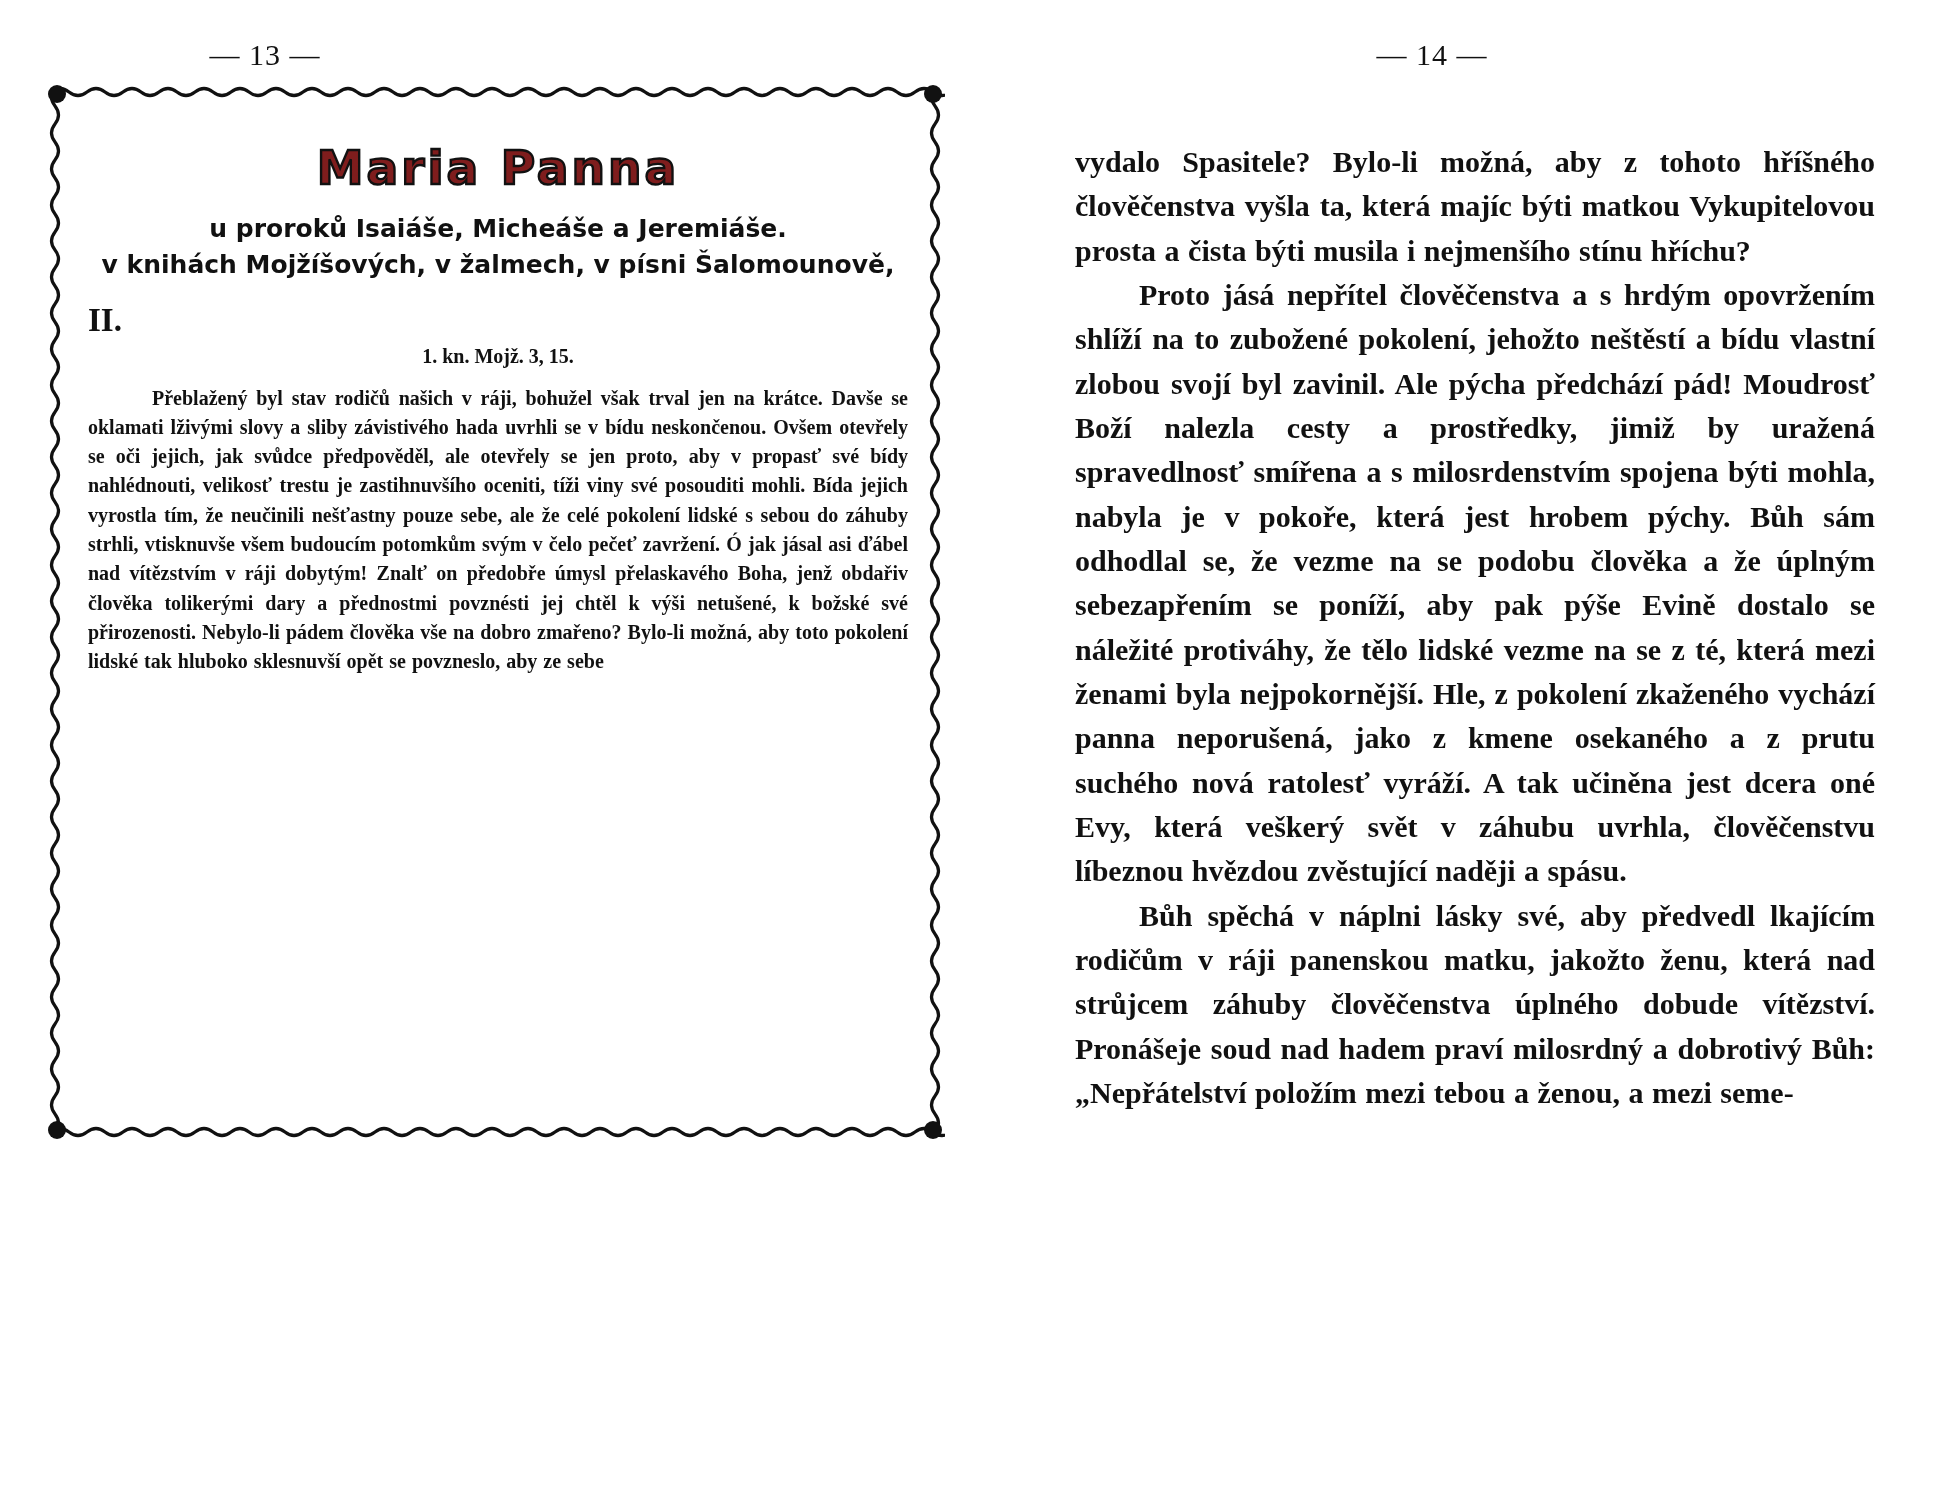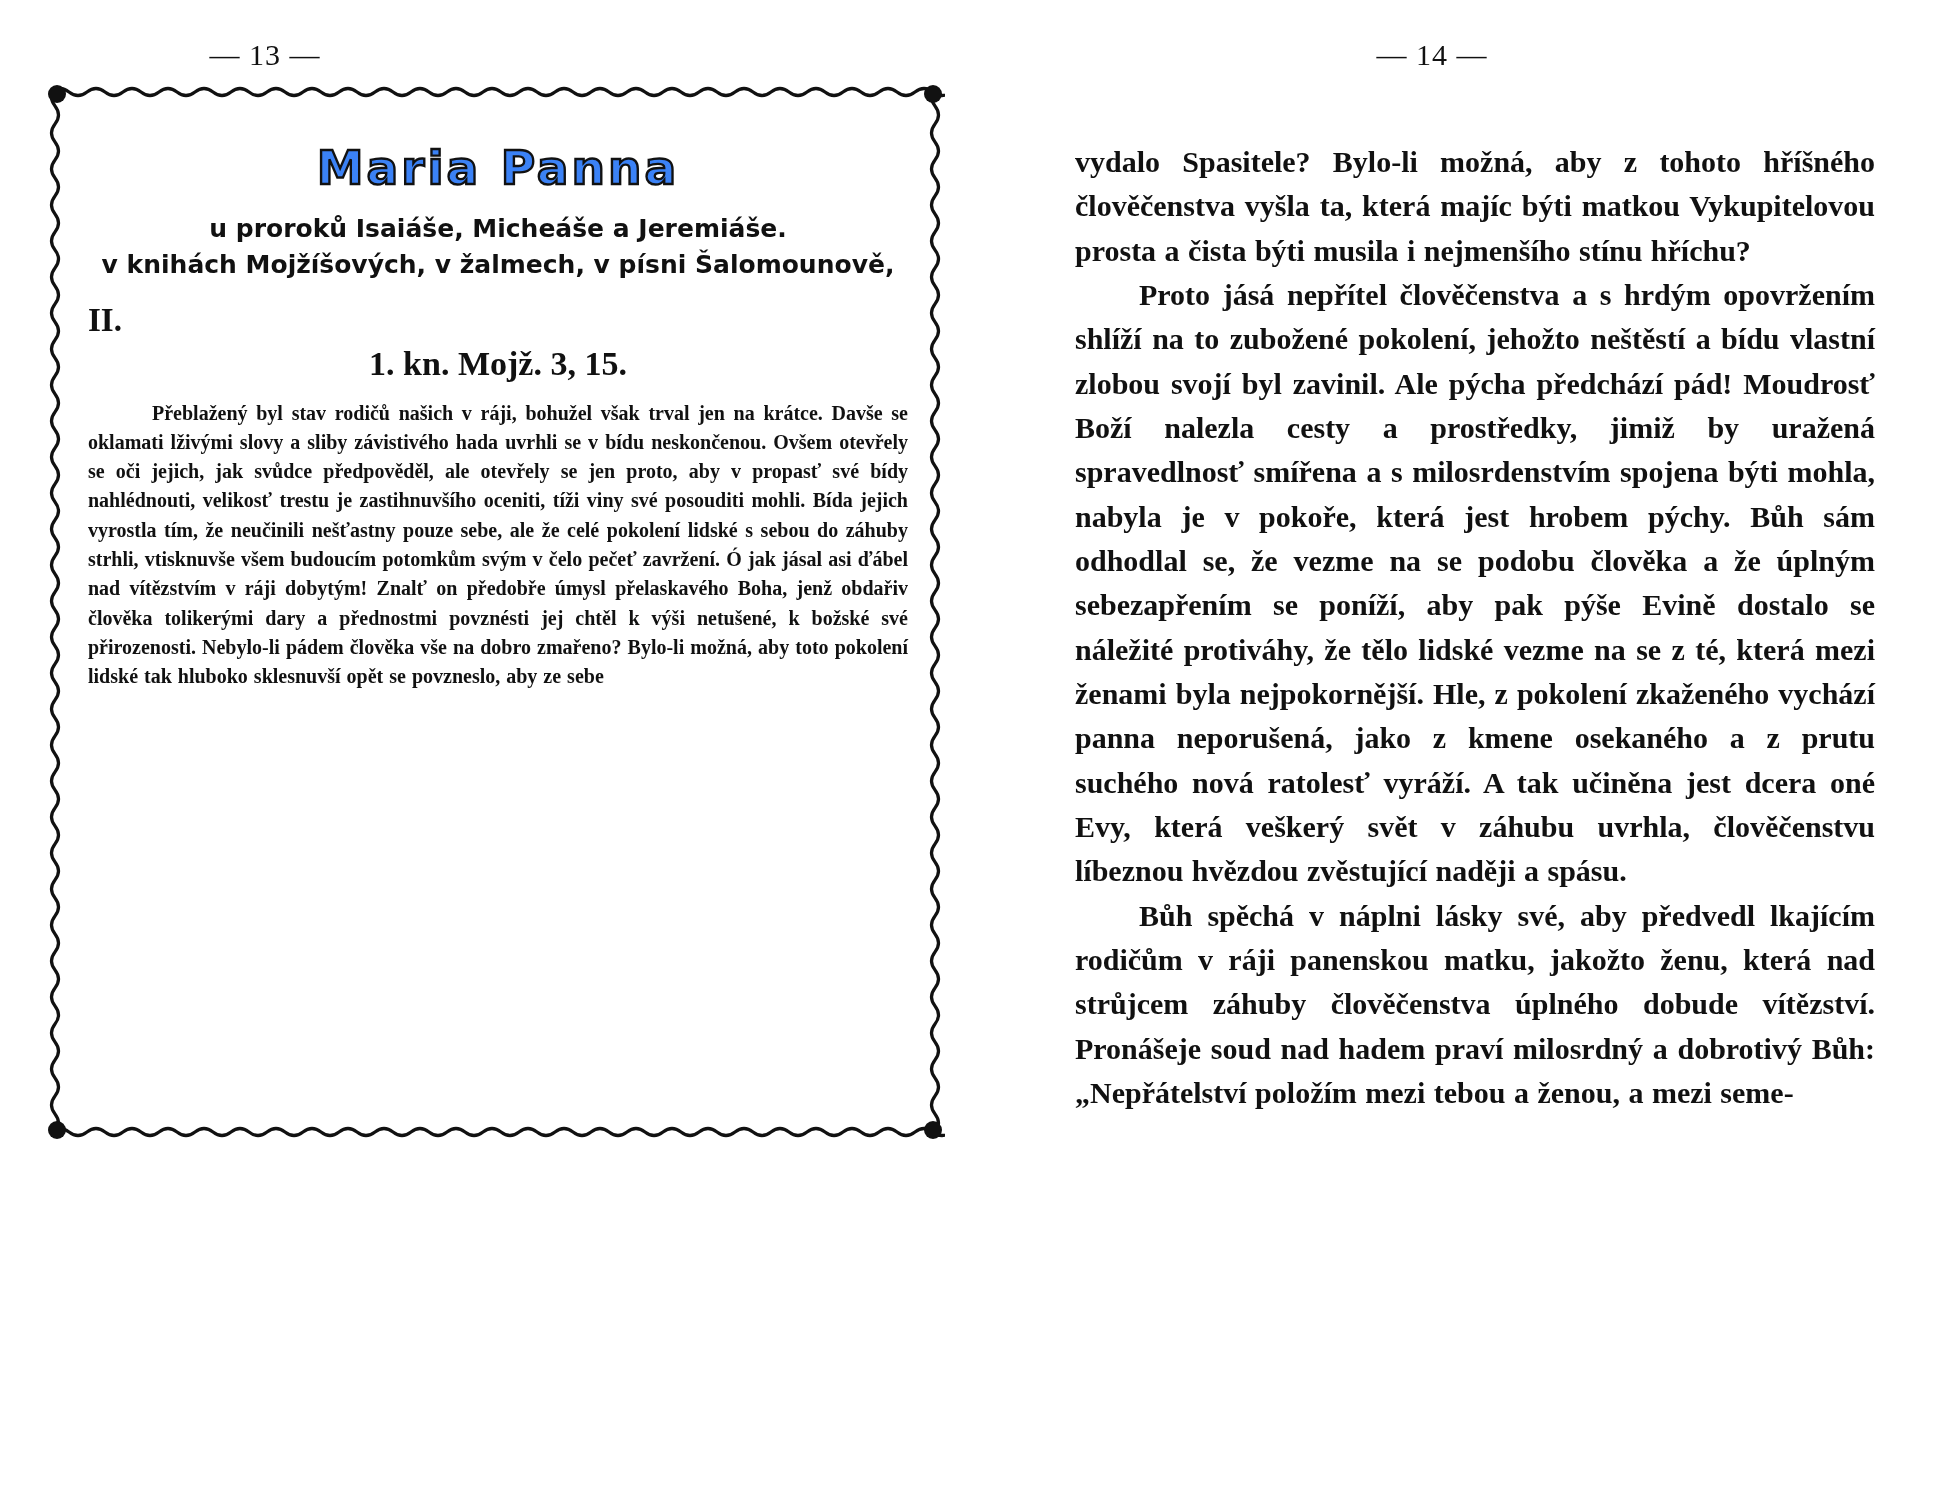--- a/index.html
+++ b/index.html
@@ -69,21 +69,21 @@
     font-family: "DejaVu Sans", sans-serif;
     font-weight: bold;
     font-size: 47px;
     letter-spacing: 3px;
     color: #000;
     -webkit-text-stroke: 1px #000;
     margin: 0 0 16px 0;
     text-shadow: 2px 0 0 #fff, -2px 0 0 #fff;
   }
   .title-outline {
-    color: #3b82f6;
+    color: #7f1d1d;
     -webkit-text-stroke: 2.4px #111;
     text-shadow: none;
   }
   .subtitle1 {
     text-align: center;
     font-family: "DejaVu Sans", sans-serif;
     font-weight: bold;
     font-size: 26px;
     margin: 0 0 10px 0;
   }
@@ -99,21 +99,21 @@
     text-align: left;
     font-family: "Liberation Serif", serif;
     font-weight: bold;
     font-size: 33px;
     margin: 6px 0 6px 0;
   }
   .verse-ref {
     text-align: center;
     font-family: "Liberation Serif", serif;
     font-weight: bold;
-    font-size: 34px;
+    font-size: 20px;
     margin: 0 0 16px 0;
   }
   p.body {
     font-family: "Liberation Serif", serif;
     font-weight: bold;
     font-size: 20px;
     line-height: 1.465;
     text-align: justify;
     margin: 0;
     text-indent: 64px;

